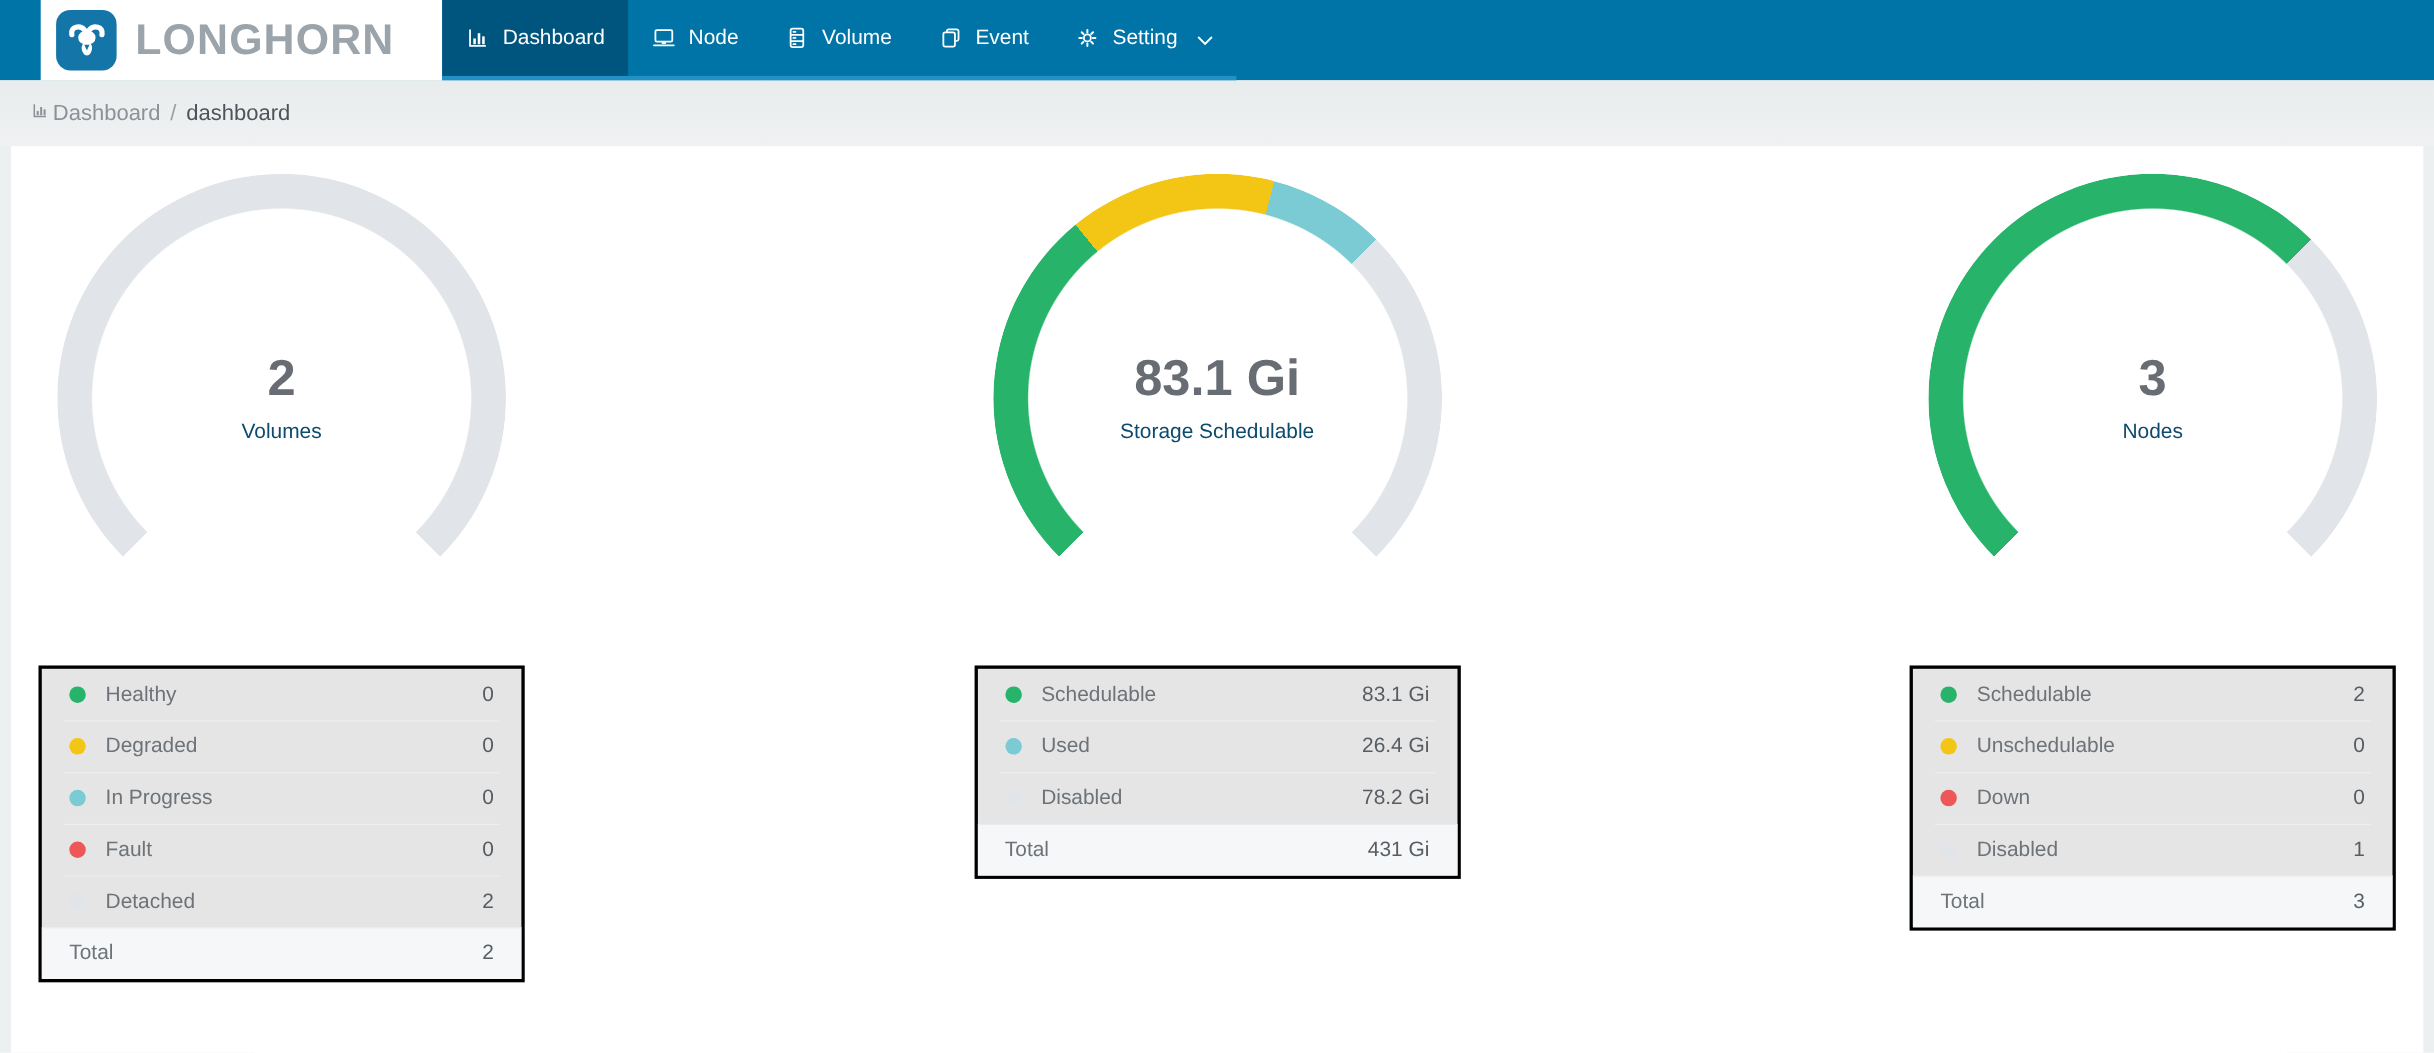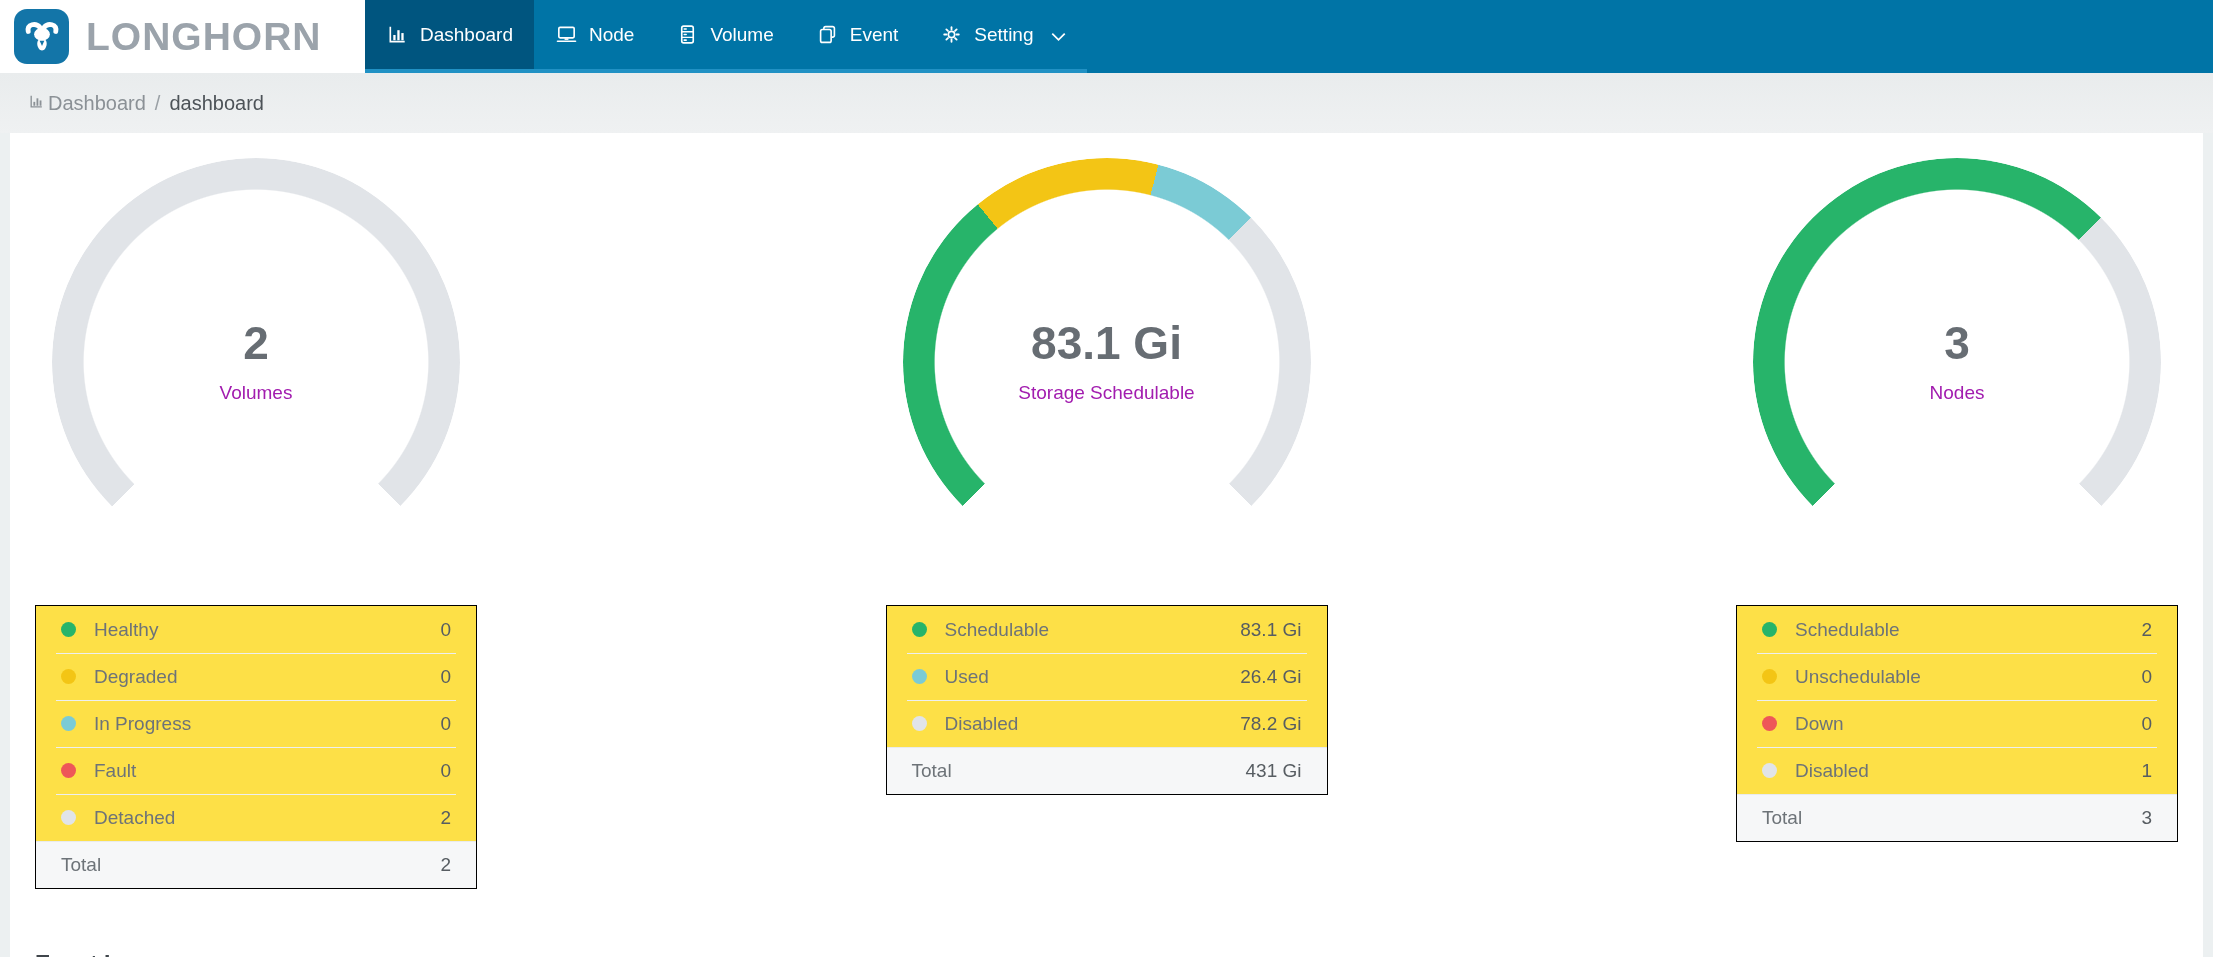--- a/index.html
+++ b/index.html
@@ -4,21 +4,21 @@
 <style>
   * { margin:0; padding:0; box-sizing:border-box; }
   html,body { width:2213px; height:957px; overflow:hidden; }
   body {
     font-family:"Liberation Sans","DejaVu Sans",sans-serif;
     background:#ecf0f1;
     color:#555b60;
   }
 
   
-  .navbar { display:flex; height:73px; background:#0074a6; }
+  .navbar { display:flex; height:73px; background:#0074a6;padding-left:37px; }
   .brand { display:flex; align-items:center; width:365px; height:73px; background:#ffffff; cursor:pointer; }
   .logo-badge { width:55px; height:55px; border-radius:13px; margin:0 17px 0 14px; background:#1375a8; display:flex; align-items:center; justify-content:center; }
   .logo-badge svg { width:44px; height:44px; }
   .brand-text { font-size:39px; font-weight:700; color:#9ba3ab; letter-spacing:1px; }
 
   .menu { display:flex; height:73px; border-bottom:4px solid #2191c4; }
   .nav-item { display:flex; align-items:center; gap:11px; height:69px; padding:0 21px; color:#ffffff; font-size:19px; cursor:pointer; text-decoration:none; }
   .nav-item.active { background:#00557f; }
   .nav-item svg { width:23px; height:23px; display:block; }
   .nav-item .chev { width:19px; height:19px; margin-left:2px; }
@@ -36,24 +36,24 @@
   .panels-row { display:flex; justify-content:space-between; }
   .panel { width:442px; display:flex; flex-direction:column; align-items:center; }
 
   
   .gauge-wrap { position:relative; width:408px; height:408px; margin-bottom:39px; }
   .gauge-ring { position:absolute; inset:0; border-radius:50%;
     -webkit-mask:radial-gradient(closest-side, transparent 84.2%, #000 84.8%);
     mask:radial-gradient(closest-side, transparent 84.2%, #000 84.8%); }
   .gauge-center { position:absolute; inset:0; display:flex; flex-direction:column; align-items:center; justify-content:center; }
   .center-value { font-size:46px; font-weight:700; color:#676d73; line-height:1; }
-  .center-label { font-size:19px; color:#a21caf; margin-top:16px; }
-
-  
-  .legend-table { width:100%; border:1px solid #000000; font-size:19px; background:#fde047; }
+  .center-label { font-size:19px; color:#0c4a6e; margin-top:16px; }
+
+  
+  .legend-table { width:100%; border:3px solid #000000; font-size:19px; background:#e5e5e5; }
   .legend-row { position:relative; height:47px; display:flex; align-items:center; padding:0 25px; }
   .legend-row:not(:first-child)::before { content:""; position:absolute; top:0; left:20px; right:20px; border-top:1px solid #edeff0; }
   .legend-row.total { background:#f6f7f8; }
   .legend-row.total::before { left:0; right:0; border-top:1px solid #e9ebec; }
   .dot { width:15px; height:15px; border-radius:50%; margin-right:18px; flex:0 0 auto; }
   .legend-label { color:#6d7378; }
   .legend-value { margin-left:auto; color:#575d62; }
 
   .event-log-title { margin-top:62px; font-size:23px; font-weight:700; color:#40464b; }
 </style>

